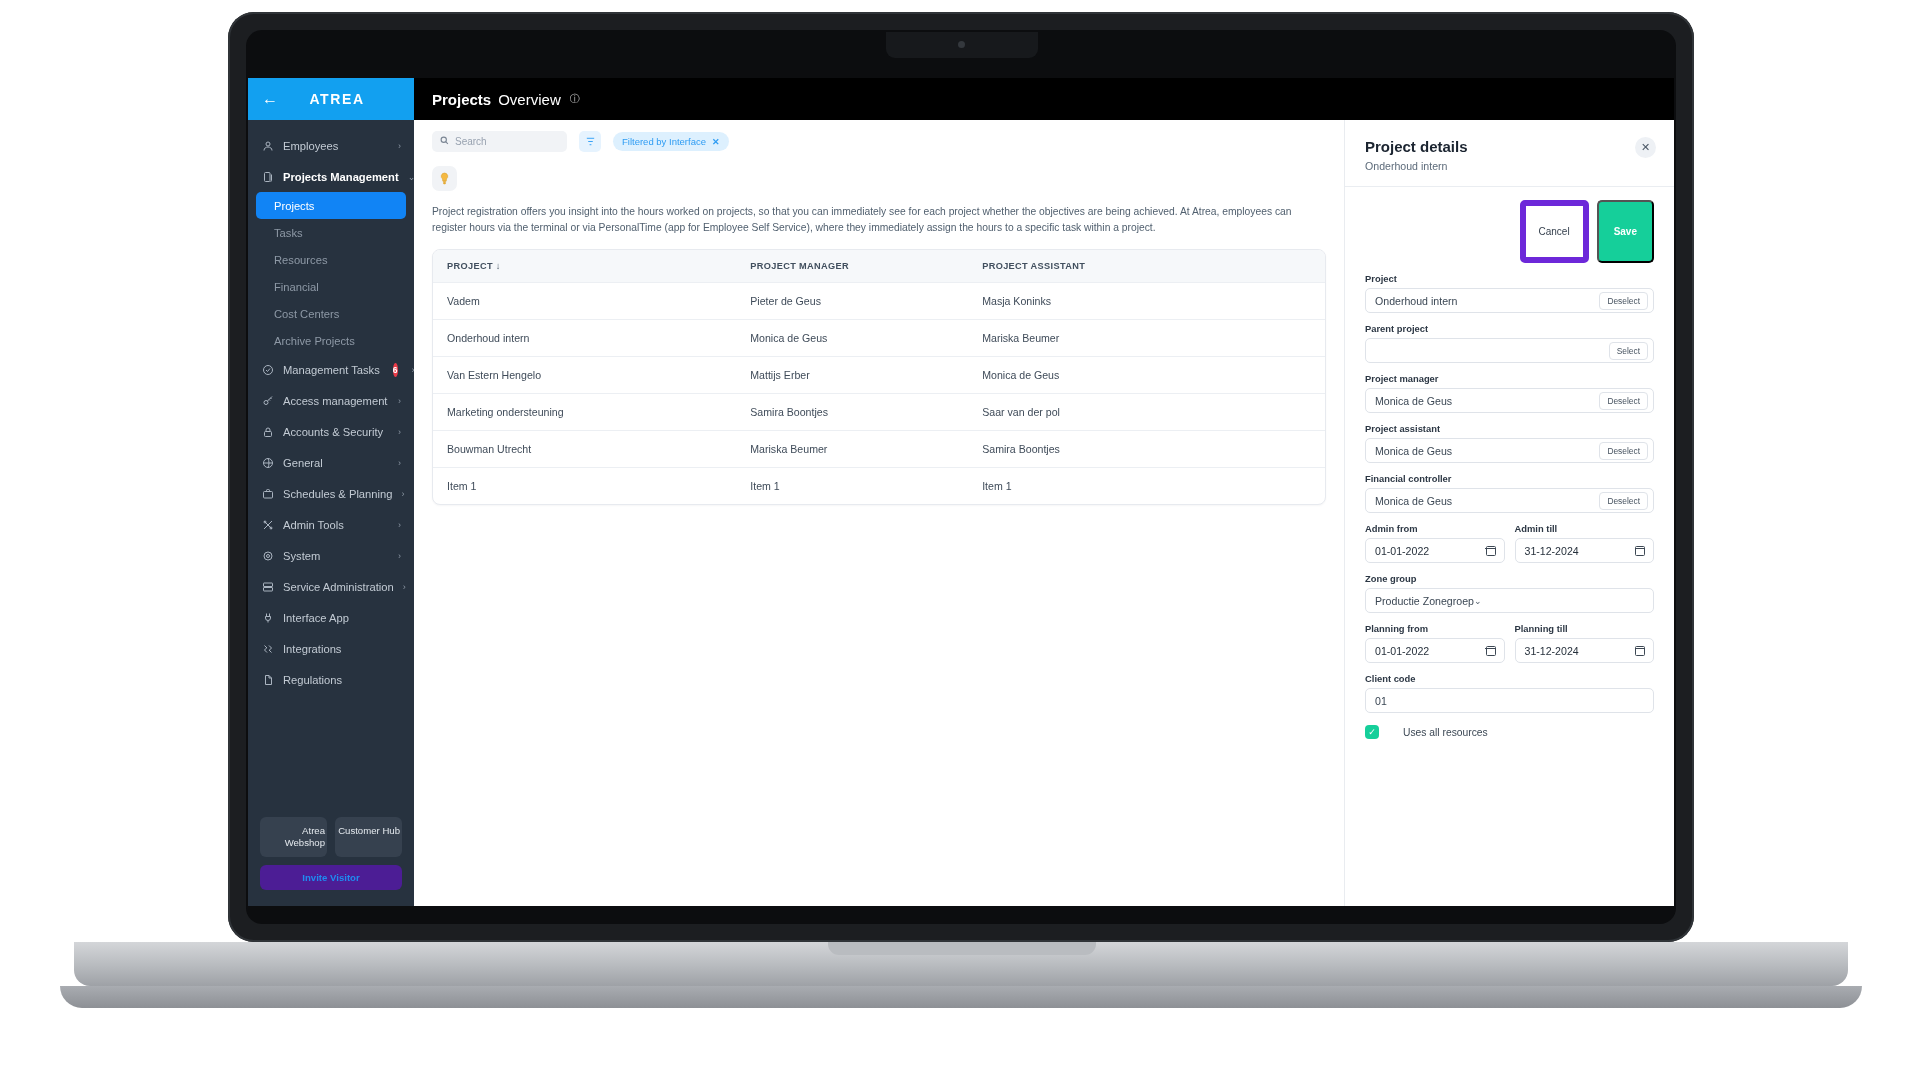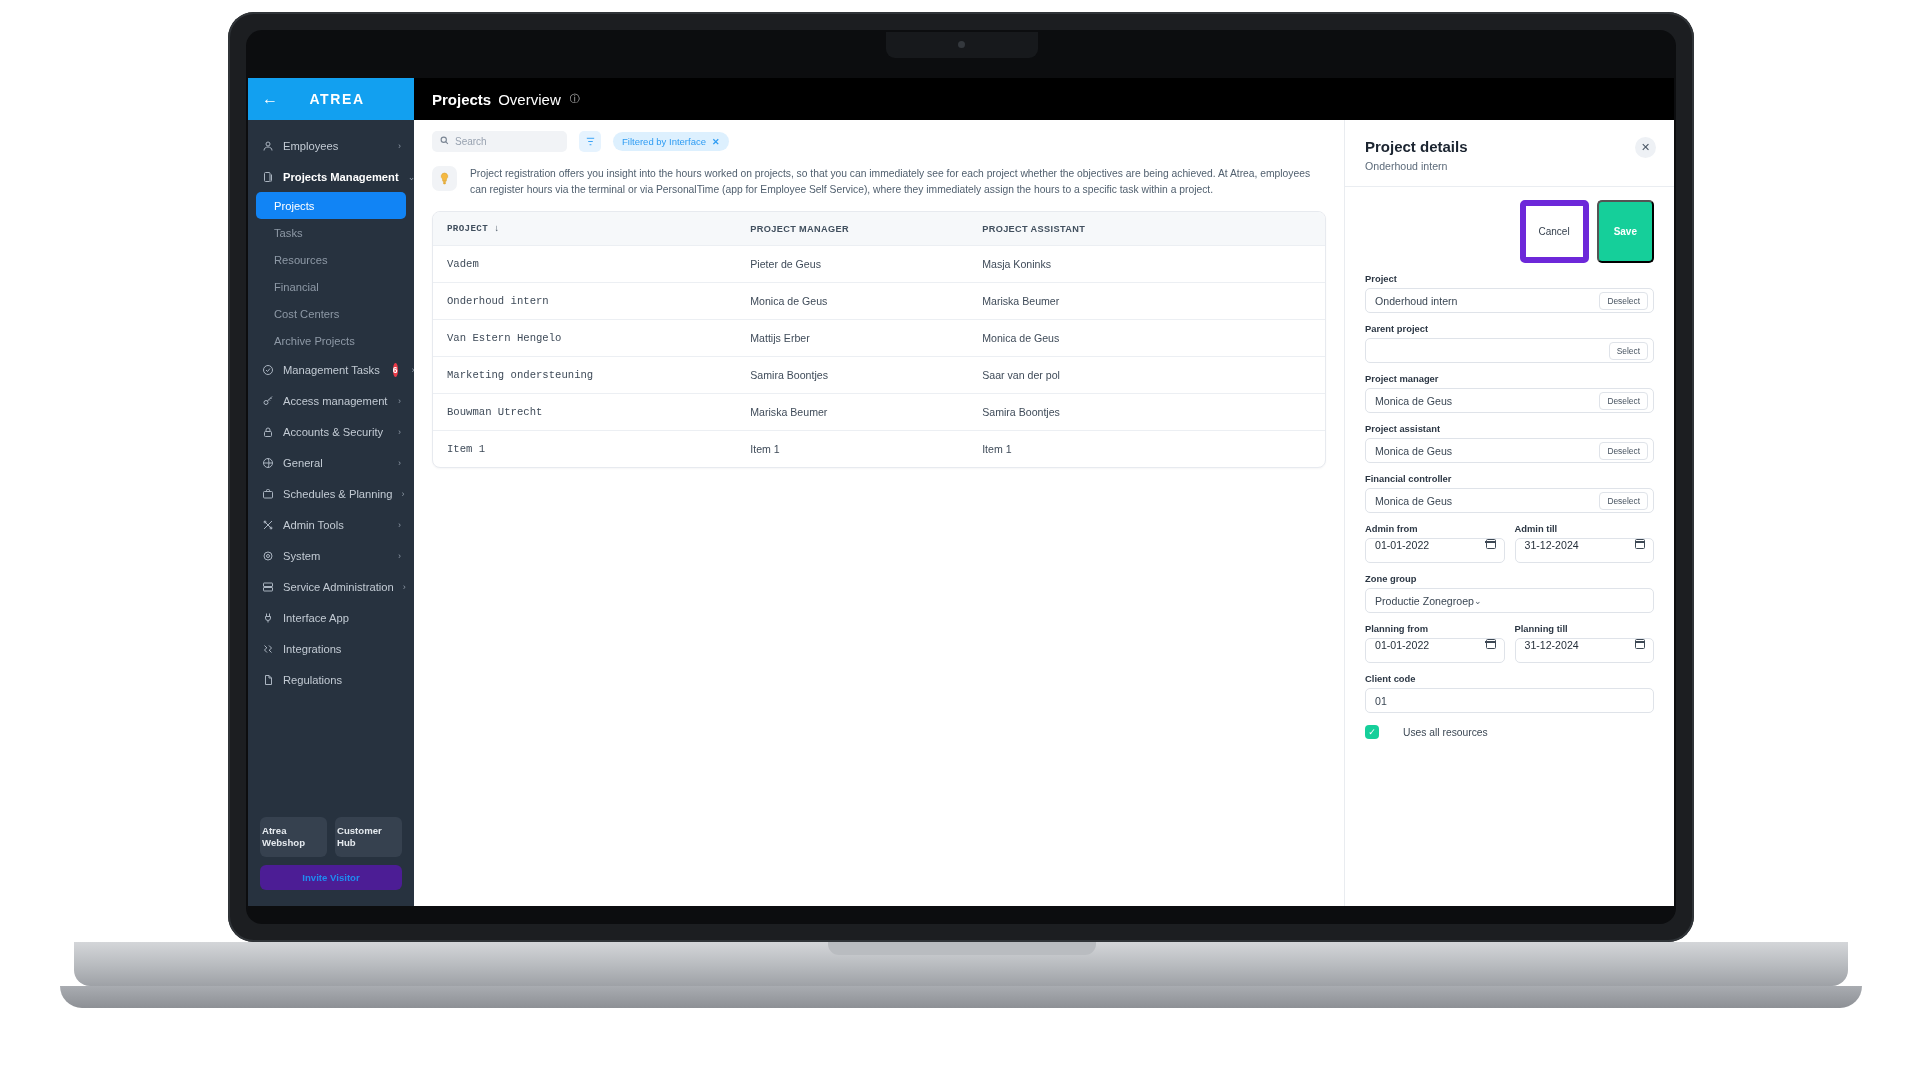--- a/index.html
+++ b/index.html
@@ -103,21 +103,21 @@
   .badge {
     background: #ec3b48; color: #fff; font-size: 8.5px; font-weight: 700;
     width: 14px; height: 14px; border-radius: 50%;
     display: inline-flex; align-items: center; justify-content: center;
     margin-left: 4px;
   }
   #sidebar-bottom { padding: 0 12px 16px; }
   .sb-btn-row { display: flex; gap: 8px; margin-bottom: 8px; }
   .sb-btn {
     flex: 1; background: #36414f; color: #e4e9ee;
-    font-size: 9.6px; font-weight: 700; text-align: left;
+    font-size: 9.6px; font-weight: 400; text-align: right;
     border-radius: 6px; padding: 8px 2px; line-height: 1.25;
   }
   #invite-btn {
     background: #4c1d95; color: #1f8bf0; font-size: 9.6px; font-weight: 700;
     text-align: center; padding: 7px; border-radius: 6px;
   }
 
   
   #main { flex: 1; display: flex; flex-direction: column; min-width: 0; background: #fff; }
   #topbar {
@@ -155,20 +155,21 @@
   .filter-chip {
     background: #ddf0fe; color: #2e9cf3; font-size: 9.5px;
     border-radius: 11px; padding: 4px 9px;
     display: flex; align-items: center; gap: 6px;
   }
   .filter-chip .x { font-size: 9px; font-weight: 700; }
 
   #notice {
     display: flex; gap: 13px; align-items: flex-start;
     padding: 4px 18px 14px;
+    flex-direction: column;
   }
   #notice .bulb-wrap {
     width: 25px; height: 25px; border-radius: 7px;
     background: #f1f3f6; display: flex; align-items: center;
     justify-content: center; flex: 0 0 25px;
   }
   #notice .txt {
     font-size: 10.3px; color: #51606f; line-height: 1.52;
     max-height: 32px; overflow: hidden;
   }
@@ -182,21 +183,21 @@
   thead th {
     background: #f6f8fa; text-align: left;
     font-size: 9.2px; font-weight: 700; letter-spacing: .35px;
     color: #414f5e; padding: 11px 14px; white-space: nowrap;
   }
   tbody td {
     font-size: 10.6px; color: #3f4b59;
     padding: 12px 14px; border-top: 1px solid #eceff3;
     white-space: nowrap;
   }
-  th.c1, td.c1 { width: 34%; font-family: Liberation Mono, monospace; }
+  th.c1, td.c1 { width: 34%; }
   th.c2, td.c2 { width: 26%; }
   th.c3, td.c3 { width: 40%; }
 
   
   #panel {
     width: 330px; flex: 0 0 330px;
     background: #fff; border-left: 1px solid #e9ecf0;
     display: flex; flex-direction: column;
   }
   #panel-head { padding: 18px 20px 14px; position: relative; }
@@ -238,21 +239,21 @@
     overflow: hidden; white-space: nowrap;
   }
   .mini-btn {
     border: 1px solid #dfe3e9; border-radius: 4px;
     font-size: 8.4px; color: #46525f; padding: 3px 7px; background: #fff;
   }
   .row2 { display: flex; gap: 10px; }
   .row2 > .fld { flex: 1; }
   .date-wrap {
     height: 25px; border: 1px solid #dfe3e9; border-radius: 5px;
-    display: flex; align-items: flex-start; justify-content: space-between;
+    display: flex; align-items: center; justify-content: space-between;
     padding: 0 8px 0 9px; font-size: 10.6px; color: #27313c;
   }
   .cal-ic { width: 10px; height: 10px; border: 1.4px solid #3d4854; border-radius: 1.5px; position: relative; }
   .cal-ic::before { content:""; position:absolute; left:-1.4px; right:-1.4px; top:1.2px; height:1.4px; background:#3d4854; }
   .select-wrap {
     height: 25px; border: 1px solid #dfe3e9; border-radius: 5px;
     display: flex; align-items: center; 
     padding: 0 9px; font-size: 10.6px; color: #3b4754;
   }
   .select-wrap .chev { font-size: 9px; color: #55616e; }

